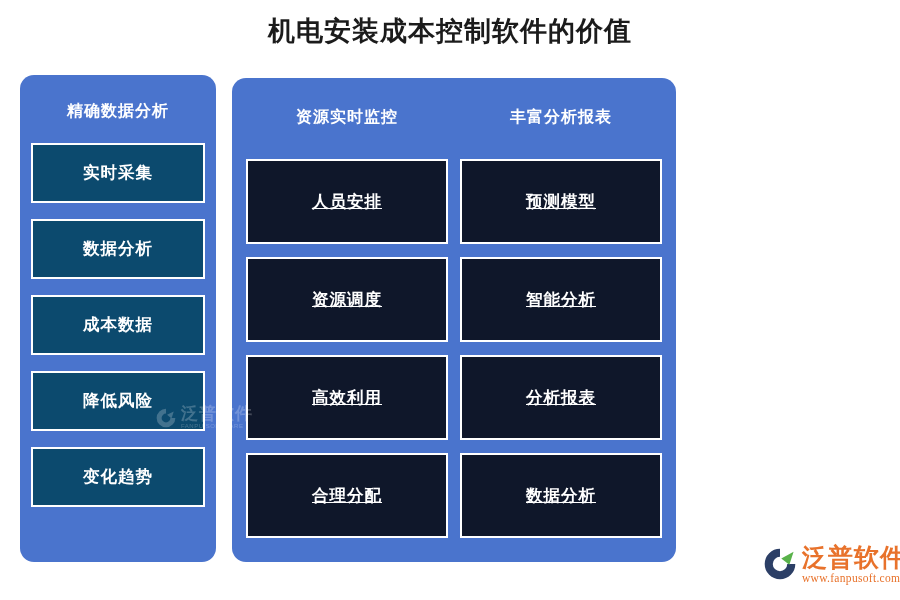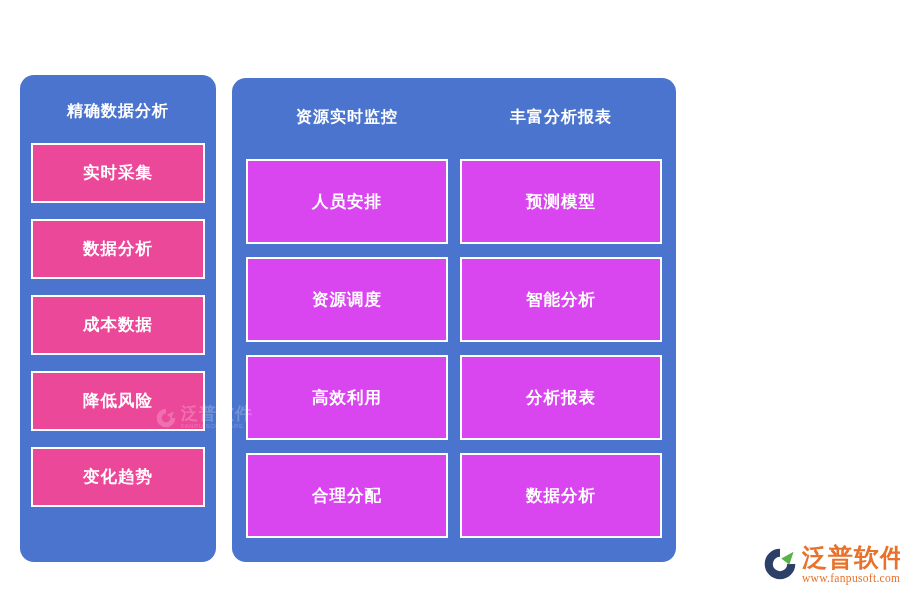--- a/index.html
+++ b/index.html
@@ -103,27 +103,28 @@
     font-size: 16.5px;
     font-weight: bold;
     letter-spacing: 1px;
     display: flex;
     align-items: center;
     justify-content: center;
     margin-bottom: 16px;
   }
 
   .card-green {
-    background: #ec4899;
+    background: #0c4a6e;
     height: 60px;
   }
 
   .card-blue {
-    background: #d946ef;
+    background: #0f172a;
     height: 85px;
+    text-decoration: underline;
   }
 
   
   .mid-cols {
     display: flex;
     gap: 12px;
     padding: 0 14px;
     box-sizing: border-box;
   }
 
@@ -212,20 +213,21 @@
     white-space: nowrap;
     font-family: "Liberation Serif", "DejaVu Serif", serif;
     margin-top: 3px;
   }
 </style>
 </head>
 <body>
 
 <div id="page-root">
 
+  <div class="page-title">机电安装成本控制软件的价值</div>
 
   <div class="panels">
 
     <div class="panel panel-left">
       <div class="panel-header">精确数据分析</div>
       <div class="card-col">
         <div class="card card-green">实时采集</div>
         <div class="card card-green">数据分析</div>
         <div class="card card-green">成本数据</div>
         <div class="card card-green">降低风险</div>

